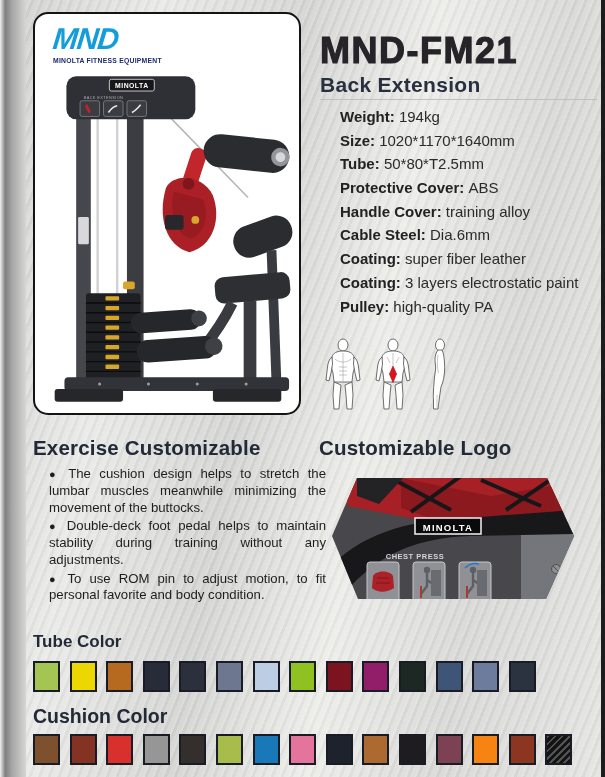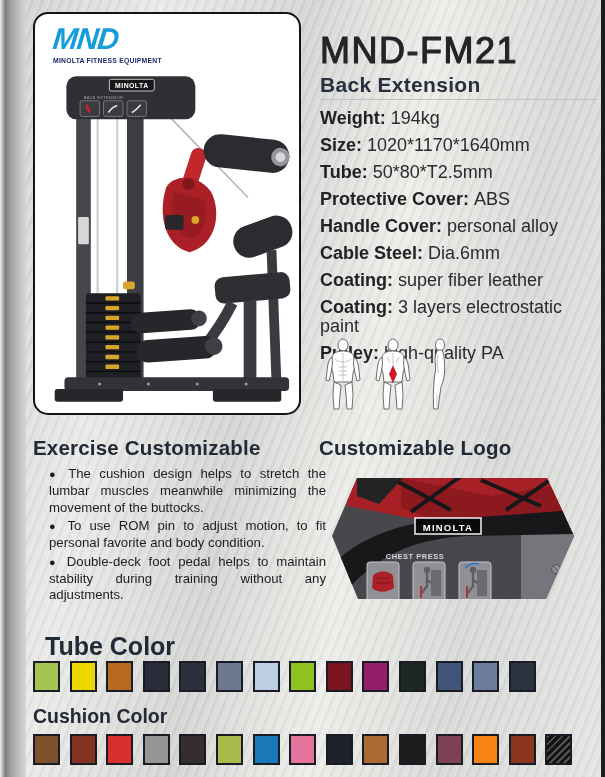--- a/index.html
+++ b/index.html
@@ -13,38 +13,38 @@
     background:linear-gradient(90deg,#f0f0f0 0%,#7f7f7f 20%,#a5a5a5 45%,#d6d6d4 100%);}
   
   .card{position:absolute;left:33px;top:12px;width:268px;height:403px;background:#fff;
     border:2.5px solid #141414;border-radius:15px;box-sizing:border-box;overflow:hidden;}
   .brand{position:absolute;left:18px;top:10px;}
   .brand-mnd{font-size:30px;font-weight:bold;font-style:italic;color:#149ddb;
     letter-spacing:-1px;transform:skewX(-6deg);line-height:1;}
   .brand-tag{font-size:6.8px;font-weight:bold;color:#1d2a69;letter-spacing:.25px;margin-top:3px;}
   .machine{position:absolute;left:6px;top:54px;}
   
-  .title{position:absolute;left:320px;top:31px;font-size:36px;font-weight:normal;color:#262329;
+  .title{position:absolute;left:320px;top:31px;font-size:36px;font-weight:bold;color:#262329;
     letter-spacing:1.5px;-webkit-text-stroke:1.1px #262329;line-height:1.1;}
   .subtitle{position:absolute;left:320px;top:73px;font-size:21px;font-weight:bold;color:#28303f;letter-spacing:.3px;}
   .sub-rule{position:absolute;left:320px;top:99px;width:277px;height:1px;background:#c0c0be;}
   .specs{position:absolute;left:320px;top:109px;width:282px;}
-  .spec-row{font-size:18px;color:#2b2b2b;margin-bottom:7.5px;line-height:1.08;}
+  .spec-row{font-size:15px;color:#2b2b2b;margin-bottom:7.5px;line-height:1.08;margin-left:20px;}
   .spec-label{font-weight:bold;color:#222;}
   .muscles{position:absolute;left:318px;top:337px;}
   
   .ex-title{position:absolute;left:33px;top:436px;font-size:20.5px;font-weight:bold;color:#222a37;letter-spacing:.2px;}
   .bullets{position:absolute;left:49px;top:466px;width:277px;}
   .bullet{margin:0 0 2px 0;font-size:13.2px;line-height:1.27;color:#1e1e1e;text-align:justify;font-weight:500;}
   .bullet .dot{font-size:11px;}
   
   .logo-title{position:absolute;left:319px;top:436px;font-size:20.5px;font-weight:bold;color:#222a37;letter-spacing:.2px;}
   .hexphoto{position:absolute;left:331px;top:474px;}
   
-  .tube-title{position:absolute;left:45px;top:632px;font-size:25px;font-weight:bold;color:#222a37;}
+  .tube-title{position:absolute;left:33px;top:632px;font-size:17px;font-weight:bold;color:#222a37;}
   .cushion-title{position:absolute;left:33px;top:705px;font-size:19.5px;font-weight:bold;color:#222a37;}
   .swatch-row{position:absolute;left:33px;display:flex;gap:9.6px;}
   .row-tube{top:661px;}
   .row-cushion{top:734px;}
   .swatch{width:27px;height:31px;border:2px solid #191c24;box-sizing:border-box;}
   .swatch.carbon{background-image:repeating-linear-gradient(135deg,rgba(85,85,85,.95) 0 2px,rgba(18,18,18,.95) 2px 5px);}
 </style>
 </head>
 <body>
 
@@ -142,21 +142,21 @@
   </div>
 
   <div class="title">MND-FM21</div>
   <div class="subtitle">Back Extension</div>
   <div class="sub-rule"></div>
   <div class="specs">
       <div class="spec-row"><span class="spec-label">Weight: </span><span class="spec-value">194kg</span></div>
       <div class="spec-row"><span class="spec-label">Size: </span><span class="spec-value">1020*1170*1640mm</span></div>
       <div class="spec-row"><span class="spec-label">Tube: </span><span class="spec-value">50*80*T2.5mm</span></div>
       <div class="spec-row"><span class="spec-label">Protective Cover: </span><span class="spec-value">ABS</span></div>
-      <div class="spec-row"><span class="spec-label">Handle Cover: </span><span class="spec-value">personal alloy</span></div>
+      <div class="spec-row"><span class="spec-label">Handle Cover: </span><span class="spec-value">training alloy</span></div>
       <div class="spec-row"><span class="spec-label">Cable Steel: </span><span class="spec-value">Dia.6mm</span></div>
       <div class="spec-row"><span class="spec-label">Coating: </span><span class="spec-value">super fiber leather</span></div>
       <div class="spec-row"><span class="spec-label">Coating: </span><span class="spec-value">3 layers electrostatic paint</span></div>
       <div class="spec-row"><span class="spec-label">Pulley: </span><span class="spec-value">high-quality PA</span></div>
     </div>
 
   <svg class="muscles" width="150" height="78" viewBox="0 0 150 78">
     <g stroke="#4b4b4b" stroke-width="0.8" fill="#ffffff">
       <ellipse cx="25" cy="8" rx="5" ry="6"></ellipse>
       <path d="M25,14 C19,14 15,16 14,20 C13,26 13,31 15,36 L16,45 L34,45 L35,36 C37,31 37,26 36,20 C35,16 31,14 25,14 Z"></path>
@@ -190,22 +190,22 @@
       <ellipse cx="22" cy="8" rx="4.5" ry="6"></ellipse>
       <path d="M20,13 C17,17 16.5,22 17.5,28 C18,32 17,36 16.5,40 L16,46 C15.5,52 15,58 15.5,64 L15.5,72 L20,72 L21.5,60 L23,50 L24.5,46 C26.5,40 27,32 26.5,26 C26.2,20 25.2,15 24,13 Z"></path>
       <path d="M20,18 C19,24 19,30 20.5,36" stroke="#8d8d8d" stroke-width="0.5" fill="none"></path>
       <path d="M19,58 L19,71" stroke="#8d8d8d" stroke-width="0.5" fill="none"></path>
     </g>
   </svg>
 
   <div class="ex-title">Exercise Customizable</div>
   <div class="bullets">
       <p class="bullet"><span class="dot">● </span>The cushion design helps to stretch the lumbar muscles meanwhile minimizing the movement of the buttocks.</p>
+      <p class="bullet"><span class="dot">● </span>Double-deck foot pedal helps to maintain stability during training without any adjustments.</p>
       <p class="bullet"><span class="dot">● </span>To use ROM pin to adjust motion, to fit personal favorite and body condition.</p>
-      <p class="bullet"><span class="dot">● </span>Double-deck foot pedal helps to maintain stability during training without any adjustments.</p>
     </div>
 
   <div class="logo-title">Customizable Logo</div>
   <svg class="hexphoto" width="244" height="130" viewBox="0 0 244 130">
     <defs>
       <clipPath id="hex">
           <polygon points="26,4 216,4 243,62 215,125 27,125 1,62"></polygon>
         </clipPath>
     </defs>
     <g clip-path="url(#hex)">

